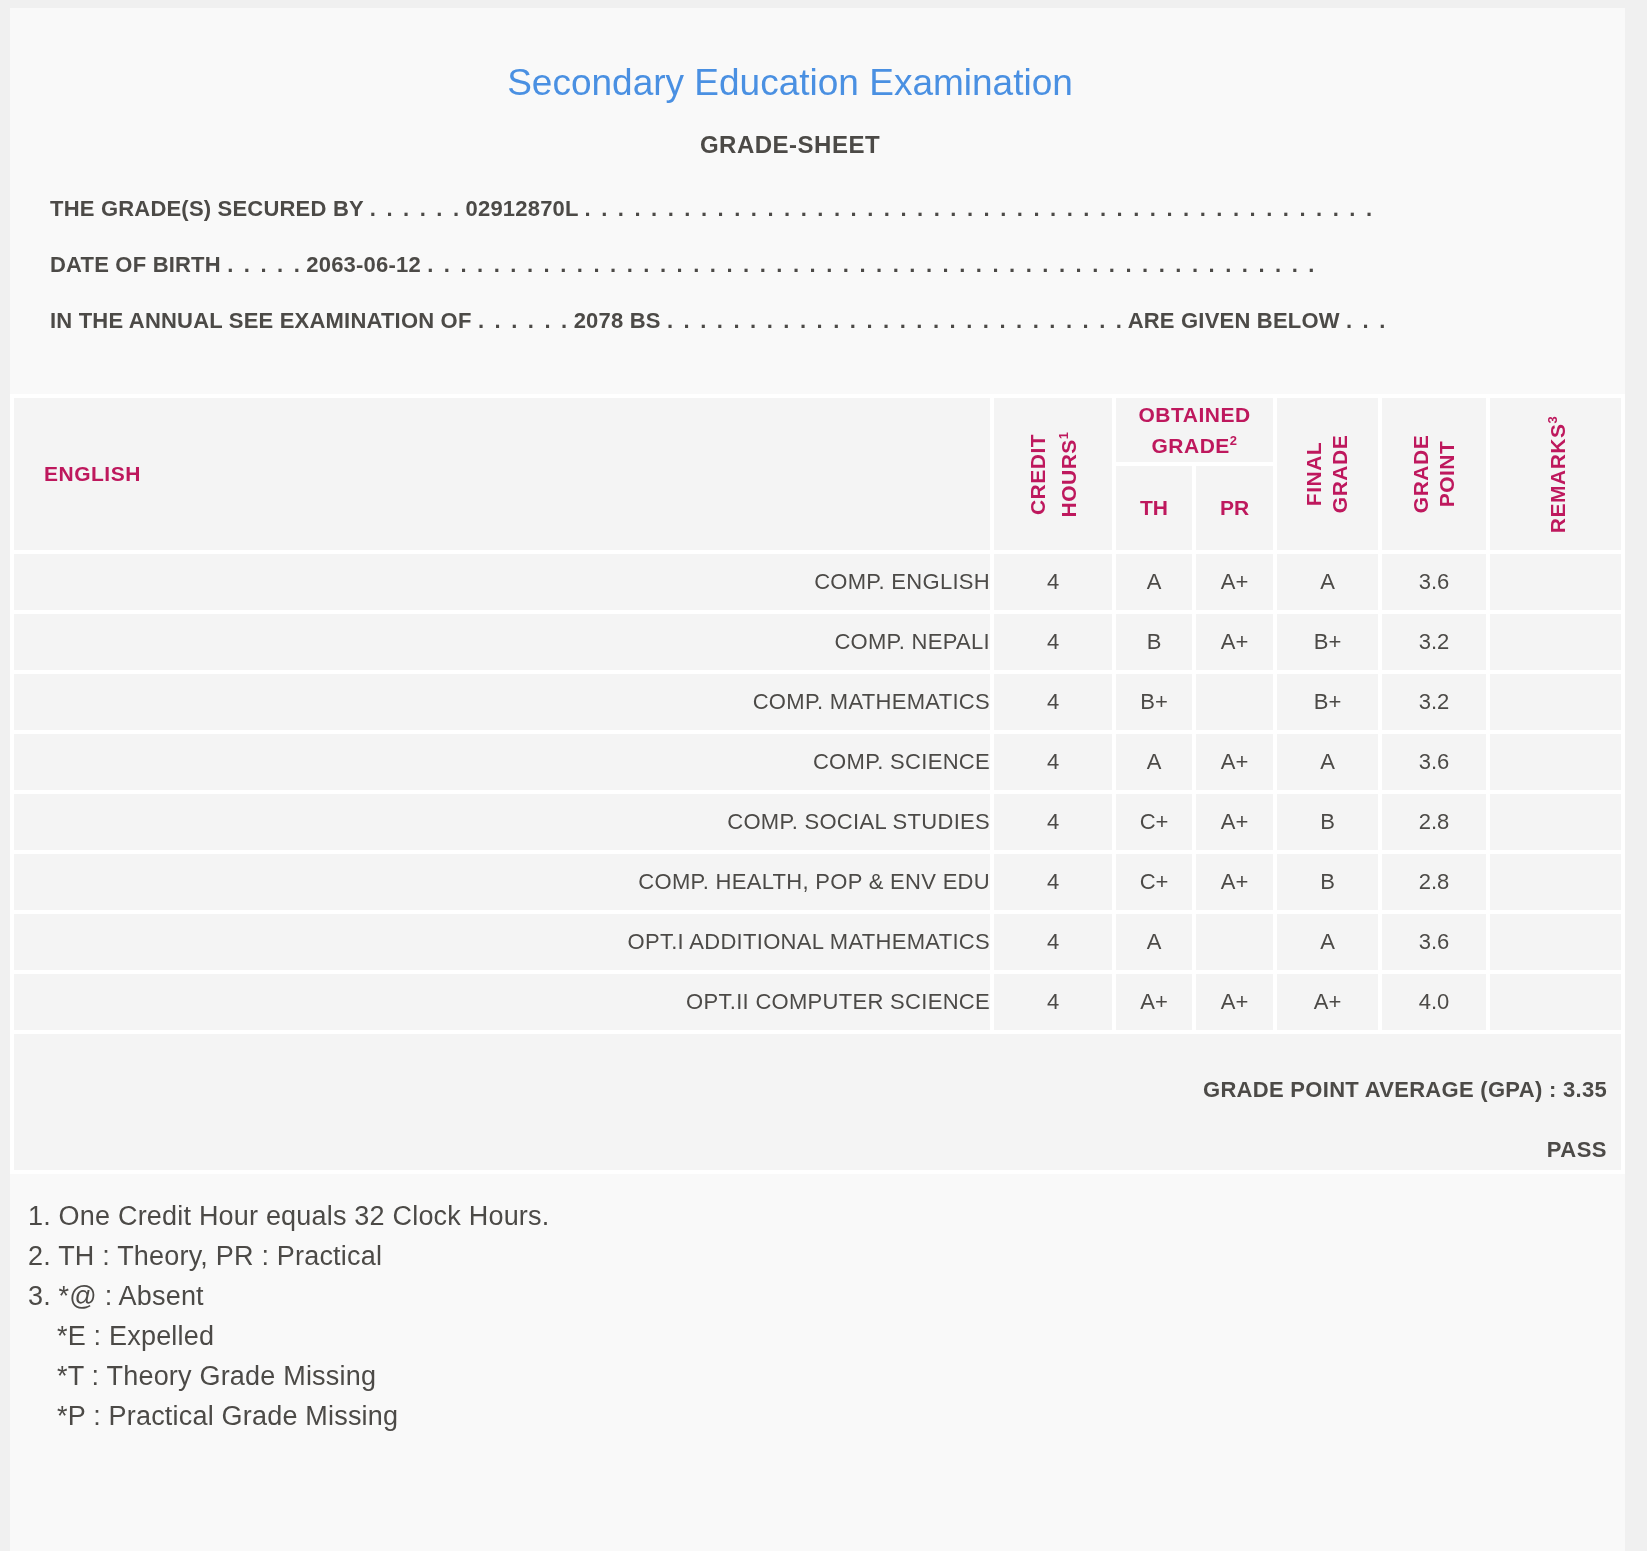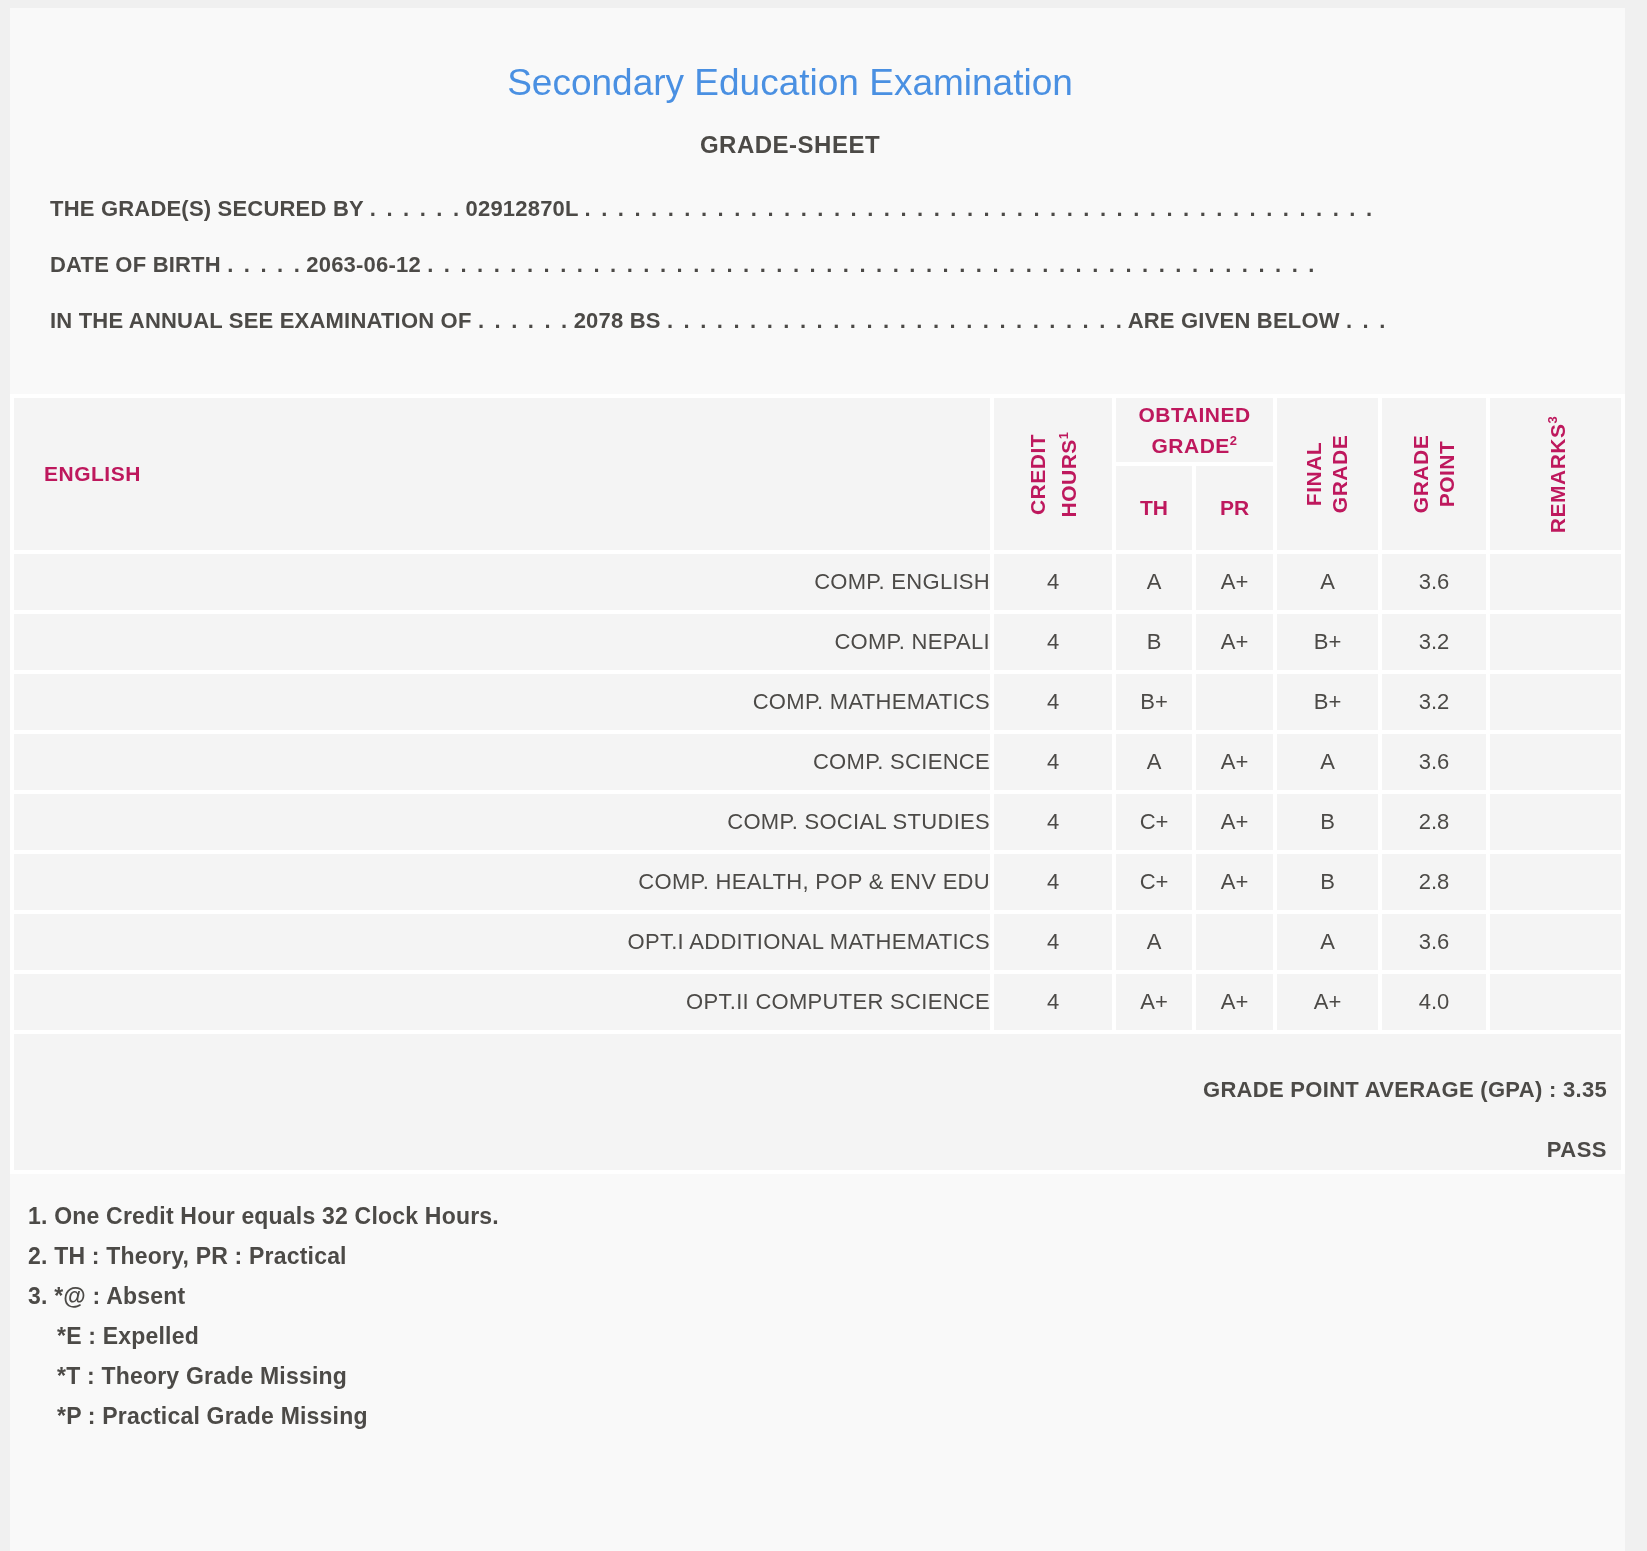--- a/index.html
+++ b/index.html
@@ -105,22 +105,22 @@
     vertical-align: top;
     text-align: right;
     padding: 36px 14px 0 0;
   }
   .gpa-line  { font-size: 22px; font-weight: 700; line-height: 32px; letter-spacing: 0.3px; }
   .pass-line { font-size: 22px; font-weight: 700; line-height: 32px; margin-top: 28px; letter-spacing: 0.5px; }
   
   .footnotes {
     margin-top: 22px;
     padding-left: 18px;
-    font-size: 23px;
-    font-weight: 700;
+    font-size: 27px;
+    font-weight: 400;
   }
   .fn-line { line-height: 40px; letter-spacing: 0.2px; }
   .fn-indent { padding-left: 29px; }
 </style>
 </head>
 <body>
 
 <div class="sheet">
 
   <div class="top-block">

